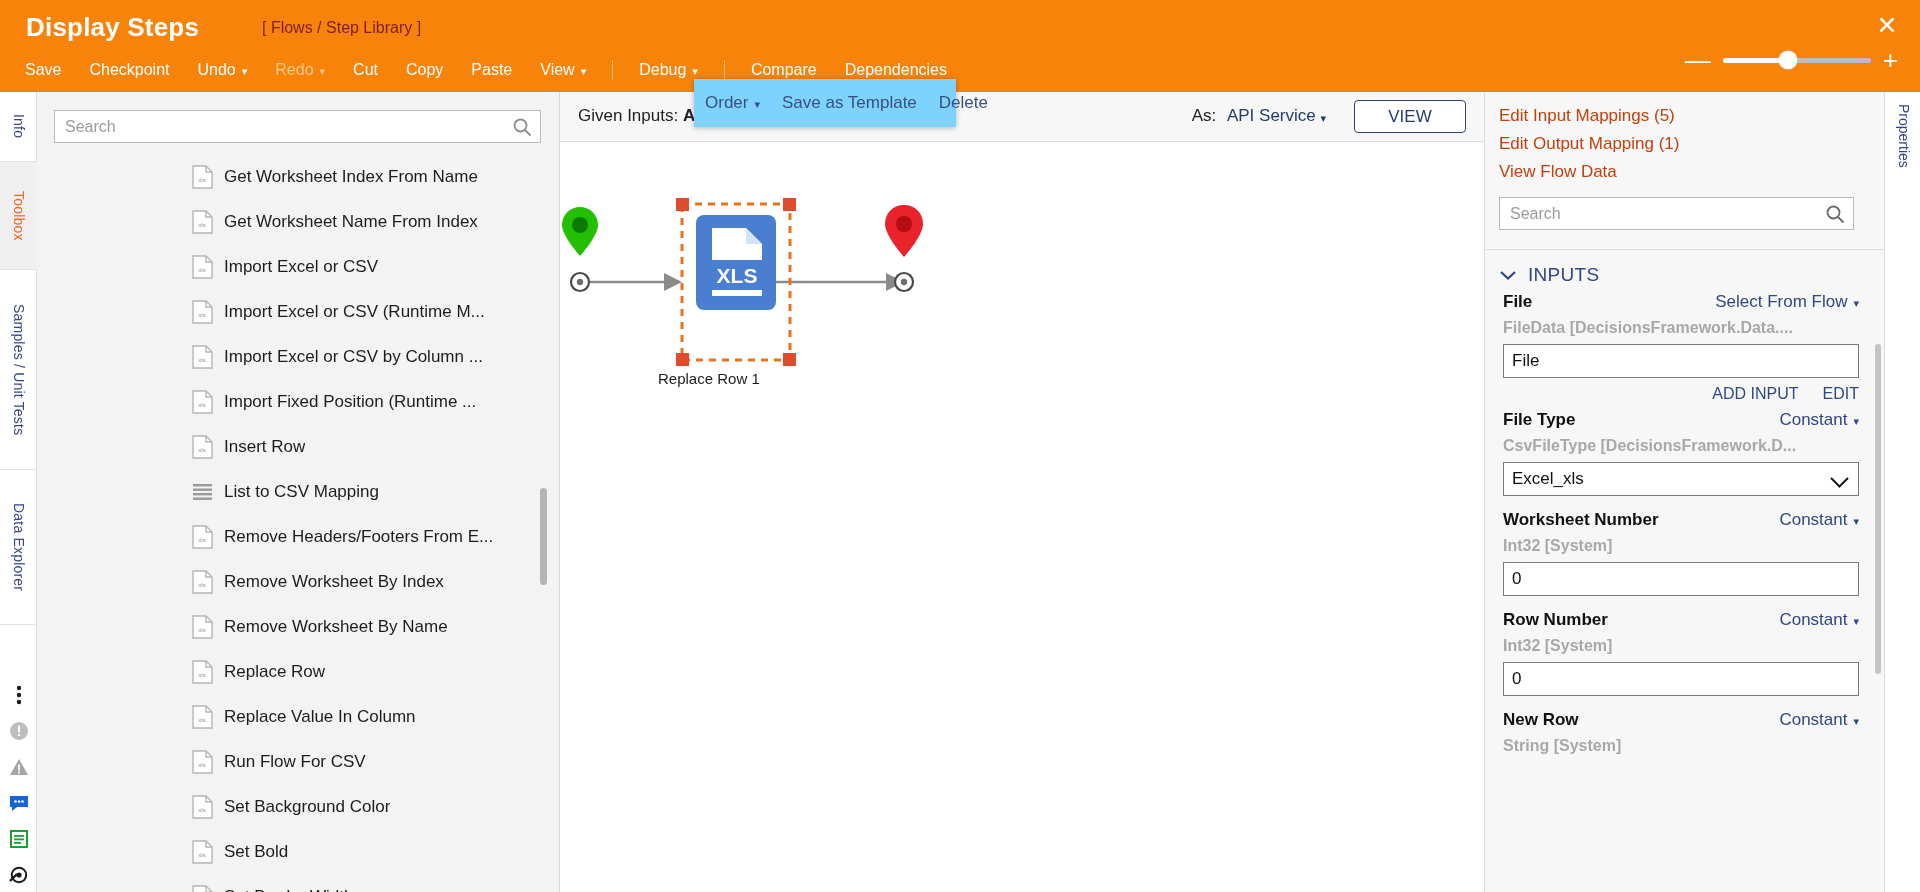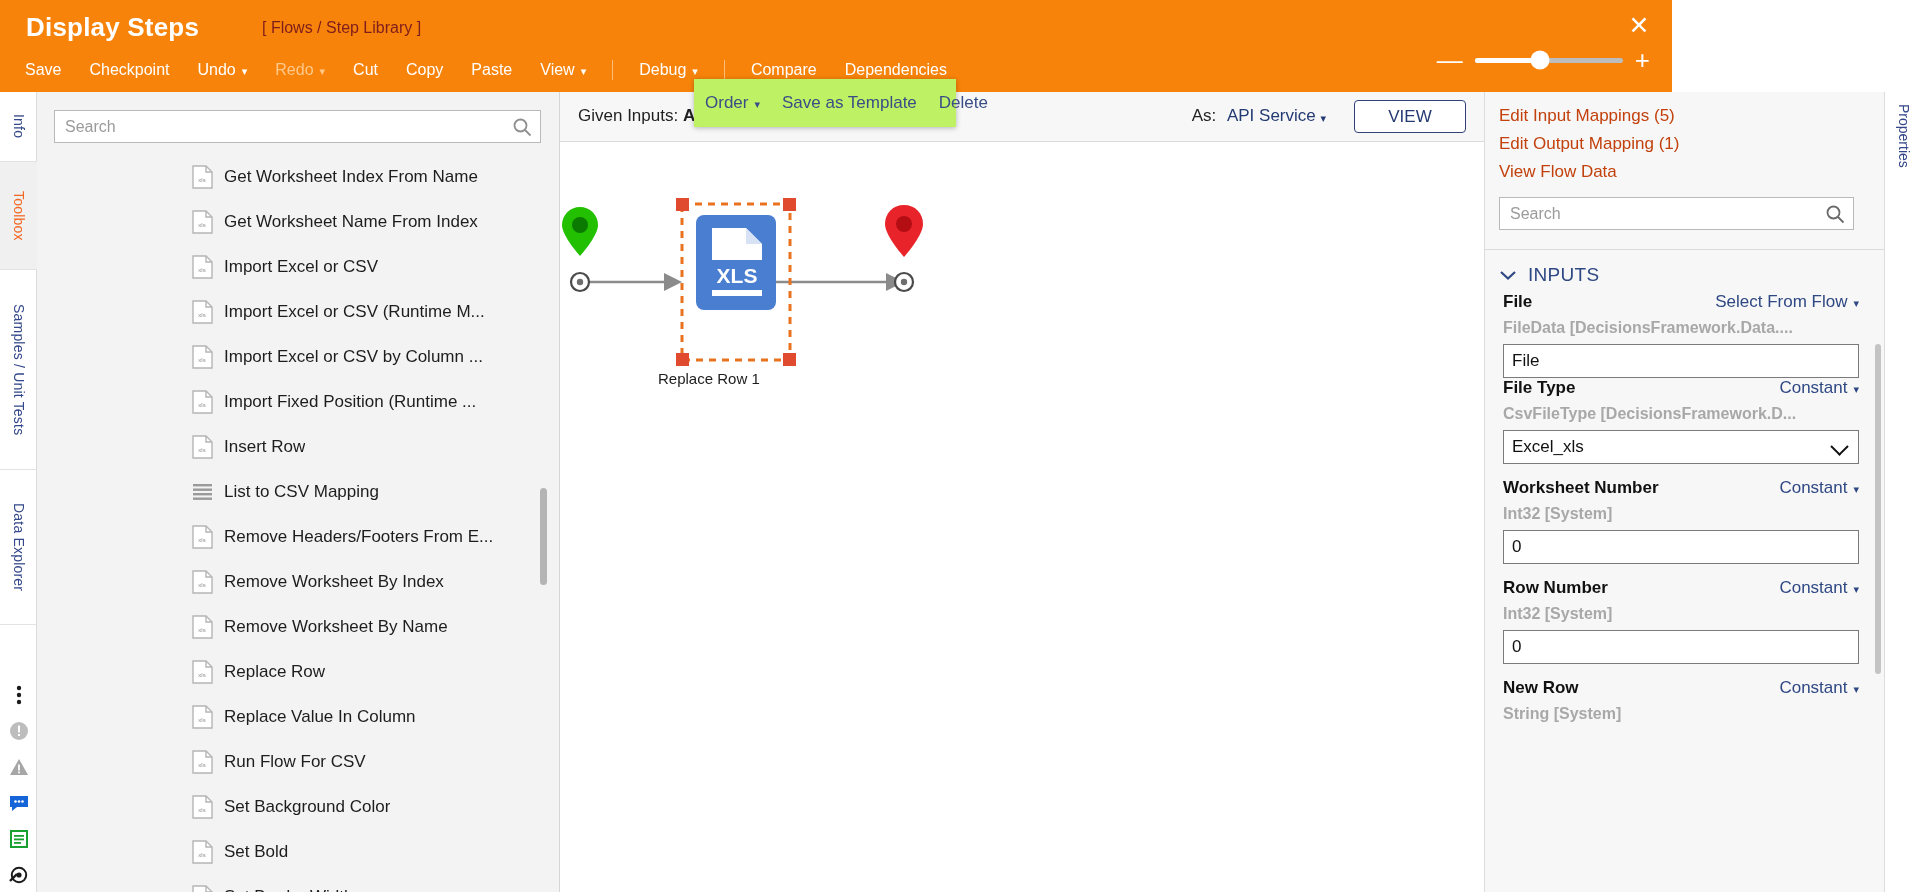--- a/index.html
+++ b/index.html
@@ -5,21 +5,21 @@
   * { box-sizing: border-box; margin: 0; padding: 0; }
   html, body {
     width: 1920px; height: 892px;
     font-family: "Liberation Sans", sans-serif;
     background: #ffffff; overflow: hidden;
   }
   #app { position: relative; width: 1920px; height: 892px; }
 
   
   .header {
-    position: absolute; top: 0; left: 0; width: 1672px; height: 92px;
+    position: absolute; top: 0; left: 0; width: 1920px; height: 92px;
     background: #f7830a; color: #ffffff;
   }
   .hdr-title {
     position: absolute; left: 26px; top: 12px;
     font-size: 26px; font-weight: bold; letter-spacing: .2px; color:#fff;
   }
   .hdr-breadcrumb {
     position: absolute; left: 262px; top: 19px;
     font-size: 16px; color: #7f1d1d; font-weight: normal;
   }
@@ -149,21 +149,21 @@
     justify-content: center; cursor: pointer;
   }
   .canvas {
     position: absolute; left: 0; top: 50px; width: 924px; height: 750px;
     background: #ffffff; overflow: hidden;
   }
 
   
   .ctxmenu {
     position: absolute; left: 694px; top: 79px; width: 262px; height: 48px;
-    background: #bef264; box-shadow: 0 1px 5px rgba(0,0,0,.28);
+    background: #7dd3fc; box-shadow: 0 1px 5px rgba(0,0,0,.28);
     display: flex; align-items: center; z-index: 40;
   }
   .ctx-item {
     font-size: 17px; color: #3a4e86; padding: 0 11px; cursor: pointer;
     display: flex; align-items: center; gap: 6px; white-space: nowrap;
   }
   .ctx-sep { width: 1px; height: 22px; background: #c6c6c6; }
 
   
   .props {
@@ -625,20 +625,24 @@
             <span class="fld-name">File</span>
             <span class="fld-mode">
               <span>Select From Flow</span>
               <span class="caret">▾</span>
             </span>
           </div>
           <div class="fld-type">FileData [DecisionsFramework.Data....</div>
           <div class="fld-input">
             <span>File</span>
           </div>
+          <div class="fld-actions">
+            <span>ADD INPUT</span>
+            <span>EDIT</span>
+          </div>
         </div>
         <div class="fld">
           <div class="fld-top">
             <span class="fld-name">File Type</span>
             <span class="fld-mode">
               <span>Constant</span>
               <span class="caret">▾</span>
             </span>
           </div>
           <div class="fld-type">CsvFileType [DecisionsFramework.D...</div>

